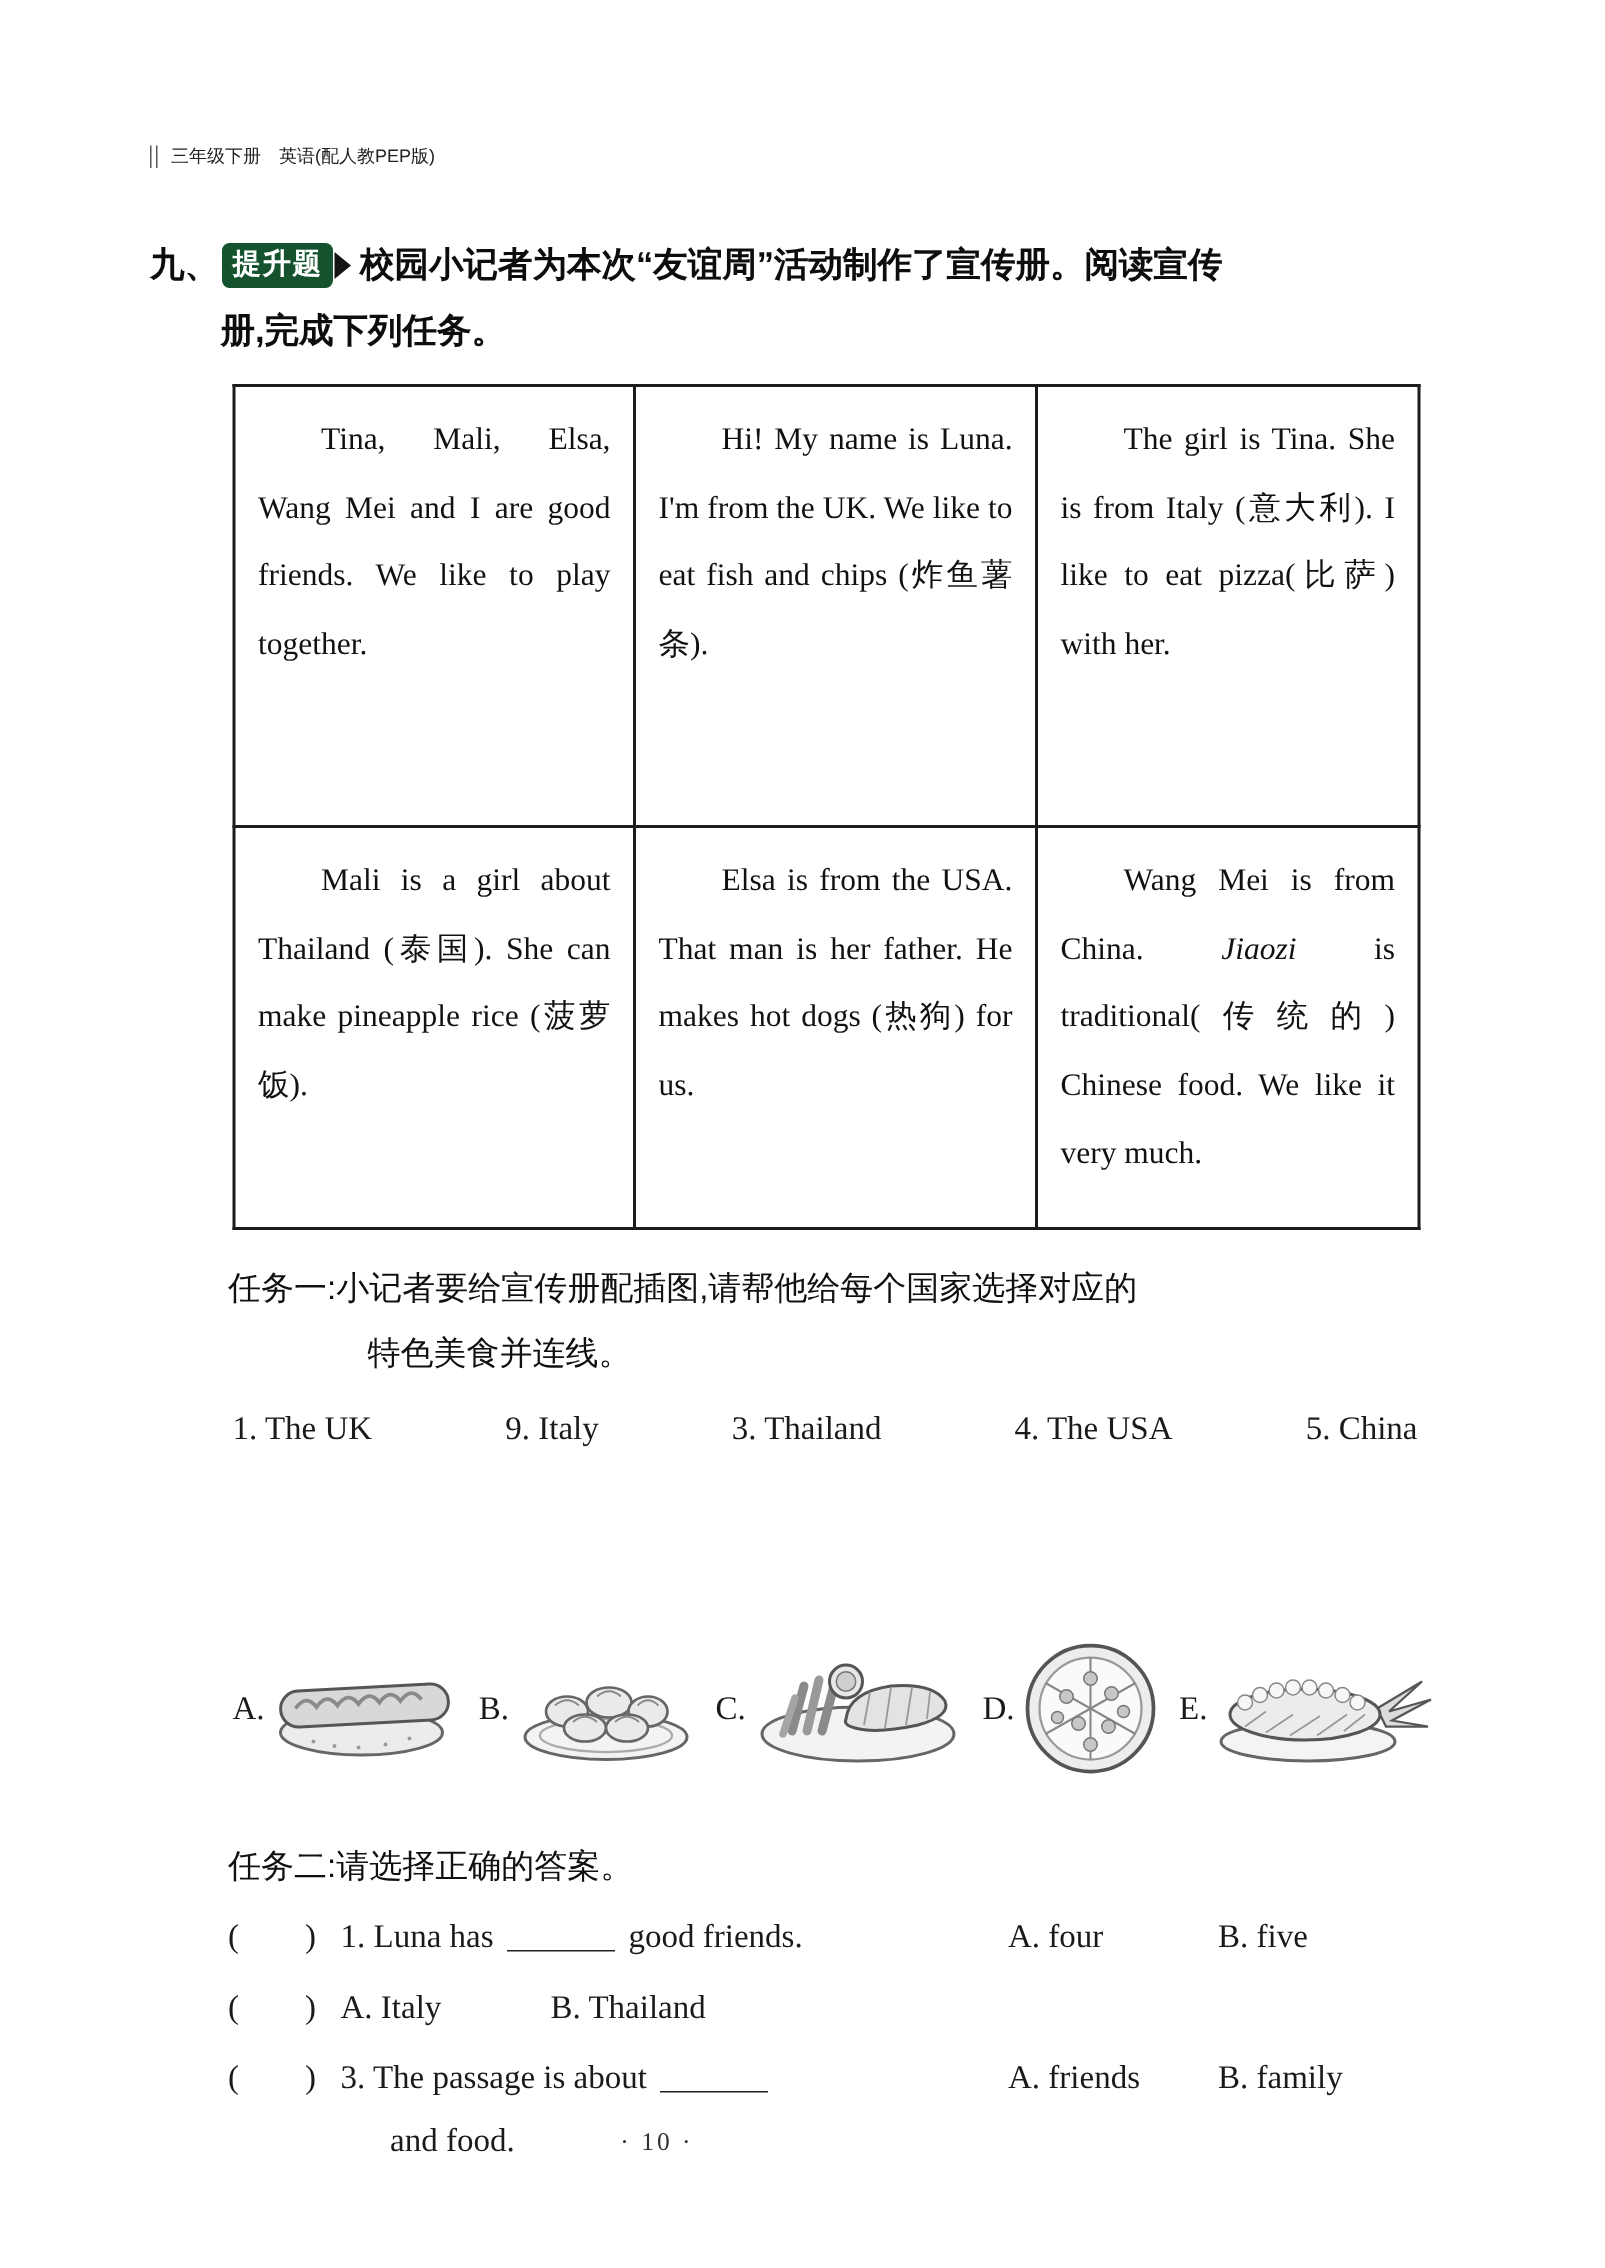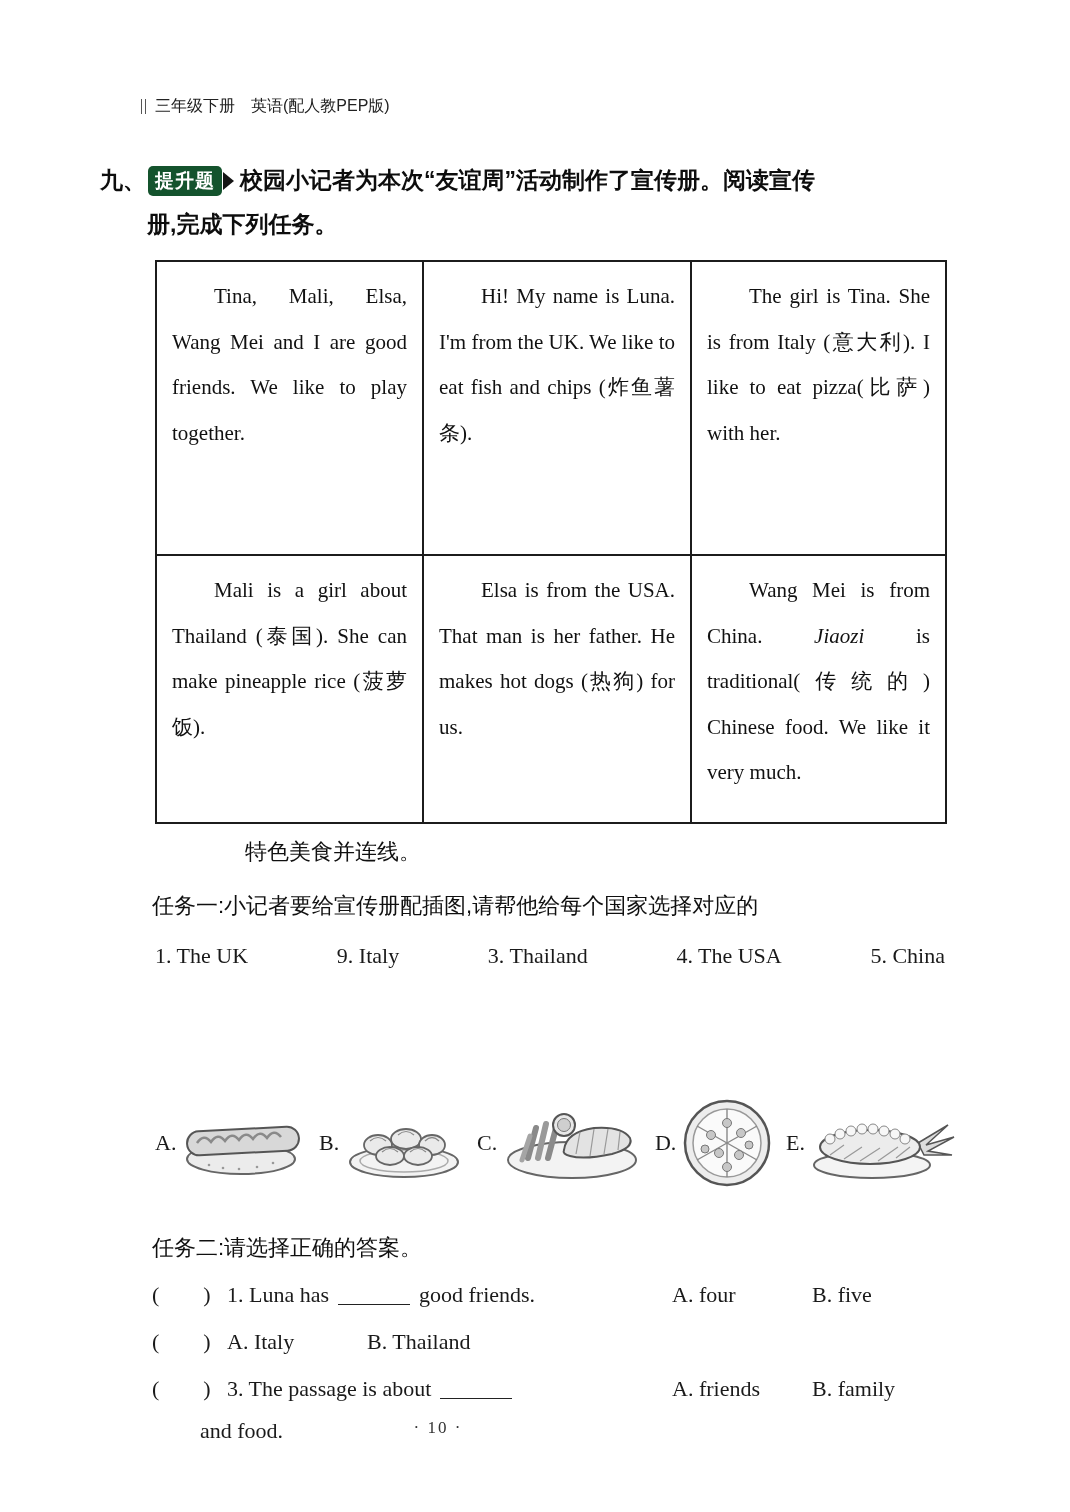--- a/index.html
+++ b/index.html
@@ -5,21 +5,21 @@
   * { margin:0; padding:0; box-sizing:border-box; }
   html,body { background:#ffffff; }
   body {
     width:1070px; height:1512px; overflow:hidden;
     font-family:"Liberation Serif", serif; color:#1a1a1a;
   }
   .page { position:relative; width:1070px; height:1512px; padding:96px 100px 0 100px; background:#fff; }
 
   
   .header { display:flex; align-items:center; gap:9px;
-    font-family:"Liberation Sans", sans-serif; font-size:16px; color:#222;margin-left:41px; }
+    font-family:"Liberation Sans", sans-serif; font-size:12px; color:#222; }
   .header-rule { display:inline-block; width:5px; height:15px;
     border-left:1.5px solid #555; border-right:1.5px solid #555; }
 
   
   .q9 { margin-top:48px; font-family:"Liberation Sans", sans-serif; font-weight:bold;
         font-size:23px; color:#0d0d0d; }
   .q9-line1 { display:flex; align-items:center; }
   .q-num { margin-right:2px; }
   .badge { background:#14532d; color:#fff; font-size:19px; line-height:1;
     padding:5px 7px 6px; border-radius:5px; letter-spacing:1px; }
@@ -53,21 +53,21 @@
   .t2-title { margin-top:44px; }
 
   .mcq { margin-left:52px; width:810px; font-size:22px; }
   .mcq-row { display:flex; margin-top:17px; align-items:baseline; }
   .paren { width:75px; flex:none; }
   .mcq-text { flex:1; }
   .blank { display:inline-block; width:72px; border-bottom:1.5px solid #222;
     height:20px; vertical-align:-3px; margin:0 9px; }
   .optA { width:140px; flex:none; }
   .optB { width:150px; flex:none; }
-  .mcq-cont { margin-top:14px; margin-left:48px; }
+  .mcq-cont { margin-top:14px; margin-left:108px; }
 
   .page-num { position:absolute; top:1418px; left:0; width:876px;
     text-align:center; font-size:17px; color:#333; letter-spacing:2px; }
 
   svg { display:block; }
 </style>
 </head>
 <body>
 
 <div class="page">
@@ -112,22 +112,22 @@
       <td>
             <p>Elsa is from the USA. That man is her father. He makes hot dogs (热狗) for us.</p>
           </td>
       <td>
         <p><span>Wang Mei is from China. </span><i>Jiaozi</i><span> is traditional(传统的) Chinese food. We like it very much.</span></p>
       </td>
     </tr>
   </tbody>
     </table>
 
+  <div class="task-line t1-l1">任务一:小记者要给宣传册配插图,请帮他给每个国家选择对应的</div>
   <div class="task-line t1-l2">特色美食并连线。</div>
-  <div class="task-line t1-l1">任务一:小记者要给宣传册配插图,请帮他给每个国家选择对应的</div>
 
   <div class="countries">
     <span>1. The UK</span>
     <span>9. Italy</span>
     <span>3. Thailand</span>
     <span>4. The USA</span>
     <span>5. China</span>
   </div>
 
   <div class="foods">

